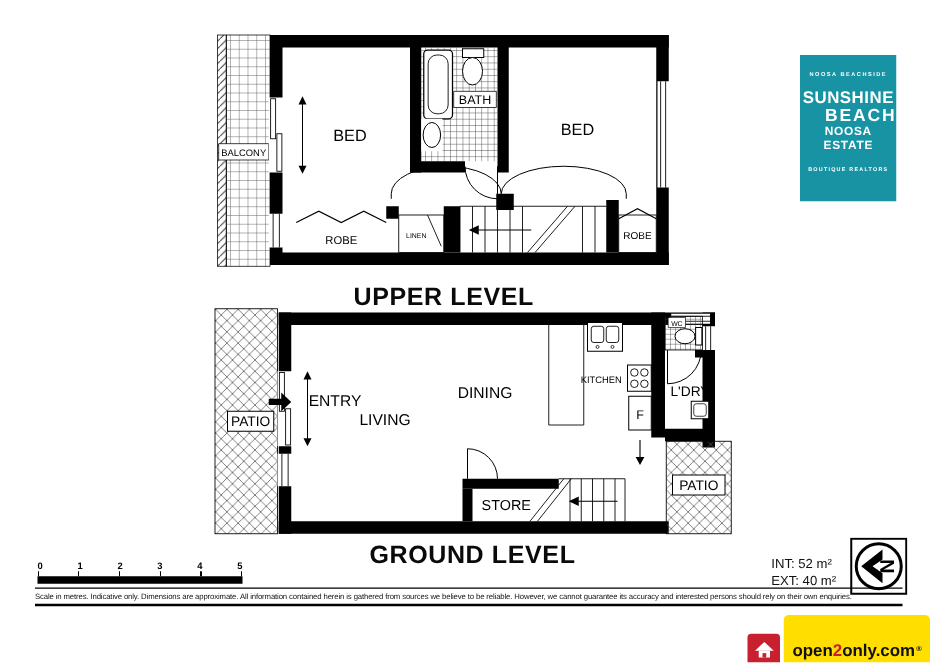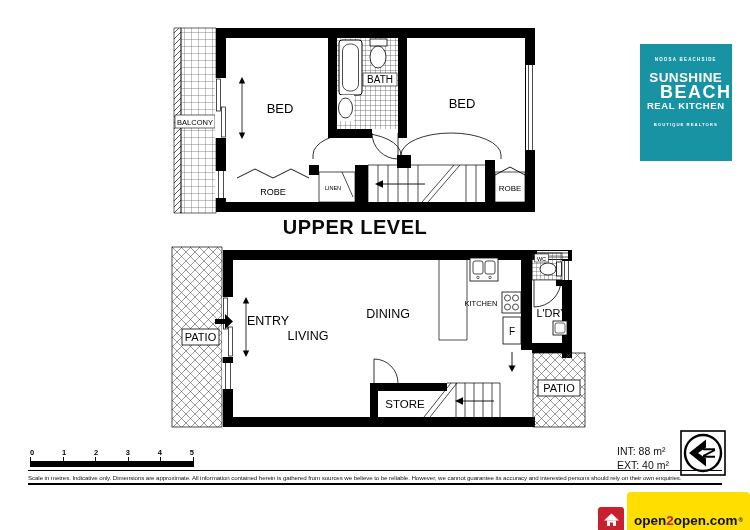--- a/index.html
+++ b/index.html
@@ -6,21 +6,21 @@
   #canvas{position:relative;width:750px;height:530px;background:#fff;overflow:hidden;
           font-family:"Liberation Sans", sans-serif;color:#000;}
   .abs{position:absolute;}
   svg text{font-family:"Liberation Sans", sans-serif;fill:#000;}
   .level-title{position:absolute;text-align:center;font-weight:bold;font-size:20px;letter-spacing:.5px;color:#0a0a0a;}
   
   .agency{position:absolute;left:640px;top:44px;width:72px;height:117px;display:flex;flex-direction:row;}
   .agency-main{flex:1;background:#1793A4;color:#fff;text-align:center;padding-top:13px;box-sizing:border-box;}
   .ag-top{font-size:4.5px;letter-spacing:1.2px;font-weight:bold;}
   .ag-l1{font-size:13.5px;font-weight:bold;letter-spacing:.4px;margin-top:9px;line-height:13px;}
-  .ag-l2{font-size:18px;font-weight:bold;letter-spacing:1.5px;line-height:16px;margin-left:20px;}
+  .ag-l2{font-size:14px;font-weight:bold;letter-spacing:1.5px;line-height:16px;margin-left:20px;}
   .ag-l3{font-size:9.5px;font-weight:bold;letter-spacing:.6px;line-height:11px;}
   .ag-bot{font-size:4.3px;letter-spacing:1px;font-weight:bold;margin-top:11px;}
   .agency-strip{height:11px;display:flex;}
   .agency-strip .c1{width:45%;background:#1793A4;}
   .agency-strip .c2{width:27%;background:#E2662A;}
   .agency-strip .c3{width:28%;background:#EDAE2F;}
   
   .scalebar{position:absolute;left:30px;top:448px;width:164px;}
   .scale-nums{display:flex;justify-content:space-between;font-size:7.5px;font-weight:bold;}
   .scale-ticks{height:4px;width:164px;background:repeating-linear-gradient(90deg,#000 0 1px,transparent 1px 32.6px);}
@@ -159,21 +159,21 @@
       <polygon points="205,159 213,155.2 213,162.8" fill="#000" stroke="none"></polygon>
     </g>
 
     <g>
       <rect x="325" y="147" width="30" height="30" fill="#fff" stroke="#000" stroke-width="0.7"></rect>
       <path d="M 325 150 L 340 142 L 355 150" fill="none" stroke="#000" stroke-width="0.9"></path>
       <text x="340" y="166" font-size="8" text-anchor="middle">ROBE</text>
     </g>
   </svg>
 
-  <div class="level-title" style="left:170px;top:216px;width:370px;">UPPER LEVEL</div>
+  <div class="level-title" style="left:170px;top:227px;width:370px;">UPPER LEVEL</div>
 
   <svg class="abs" style="left:168px;top:243px" width="420" height="190" viewBox="0 0 420 190">
 
     <g>
       <rect x="4" y="4" width="50" height="180" fill="url(#brick10)" stroke="#000" stroke-width="0.7"></rect>
       <rect x="14" y="86" width="37" height="16" fill="#fff" stroke="#000" stroke-width="0.8"></rect>
       <text x="32.5" y="98" font-size="11" text-anchor="middle">PATIO</text>
     </g>
 
     <g fill="#000">
@@ -276,27 +276,28 @@
       <line x1="306" y1="140" x2="306" y2="174"></line>
       <line x1="315" y1="140" x2="315" y2="174"></line>
       <line x1="324" y1="140" x2="324" y2="174"></line>
       <line x1="256" y1="174" x2="283" y2="140"></line>
       <line x1="262" y1="174" x2="289" y2="140"></line>
       <line x1="326" y1="158" x2="294" y2="158" stroke-width="0.9"></line>
       <polygon points="287,158 295,154.2 295,161.8" fill="#000" stroke="none"></polygon>
     </g>
   </svg>
 
+  <div class="level-title" style="left:168px;top:433px;width:420px;">GROUND LEVEL</div>
 
   <div class="agency">
     <div class="agency-main">
       <div class="ag-top">NOOSA BEACHSIDE</div>
       <div class="ag-l1">SUNSHINE</div>
       <div class="ag-l2">BEACH</div>
-      <div class="ag-l3">REAL KITCHEN</div>
+      <div class="ag-l3">NOOSA ESTATE</div>
       <div class="ag-bot">BOUTIQUE REALTORS</div>
     </div>
     <div class="agency-strip">
       <div class="c1"></div>
         <div class="c2"></div>
         <div class="c3"></div>
     </div>
   </div>
 
   <div class="scalebar">
@@ -306,21 +307,21 @@
       <span>2</span>
       <span>3</span>
       <span>4</span>
       <span>5</span>
     </div>
     <div class="scale-ticks"></div>
     <div class="scale-rule"></div>
   </div>
 
   <div class="areas">
-    <div>INT: 88 m²</div>
+    <div>INT: 52 m²</div>
     <div>EXT: 40 m²</div>
   </div>
 
   <div class="compass">
     <svg width="46" height="46" viewBox="0 0 46 46">
       <rect x="1" y="1" width="44" height="44" fill="#fff" stroke="#000" stroke-width="1.6"></rect>
       <circle cx="23" cy="23" r="18" fill="none" stroke="#000" stroke-width="2.4"></circle>
       <polygon points="9,23 26,9.5 26,17.5 18,23 26,28.5 26,36.5" fill="#000"></polygon>
       <text x="29" y="29" font-size="16" font-weight="bold" transform="rotate(-90 29 23)" text-anchor="middle">N</text>
     </svg>
@@ -333,18 +334,18 @@
     <div class="o2v-house">
       <svg width="17" height="16" viewBox="0 0 17 16">
         <polygon points="8.5,1.5 16,8.5 1,8.5" fill="#fff"></polygon>
         <rect x="4" y="8.5" width="9" height="5.5" fill="#fff"></rect>
         <rect x="7" y="10.5" width="3" height="3.5" fill="#C8202F"></rect>
       </svg>
     </div>
     <div class="o2v-pill">
       <span>open</span>
         <span class="num">2</span>
-        <span>open.com</span>
+        <span>only.com</span>
         <sup>®</sup>
     </div>
   </div>
 
 </div>
 
 </body></html>

